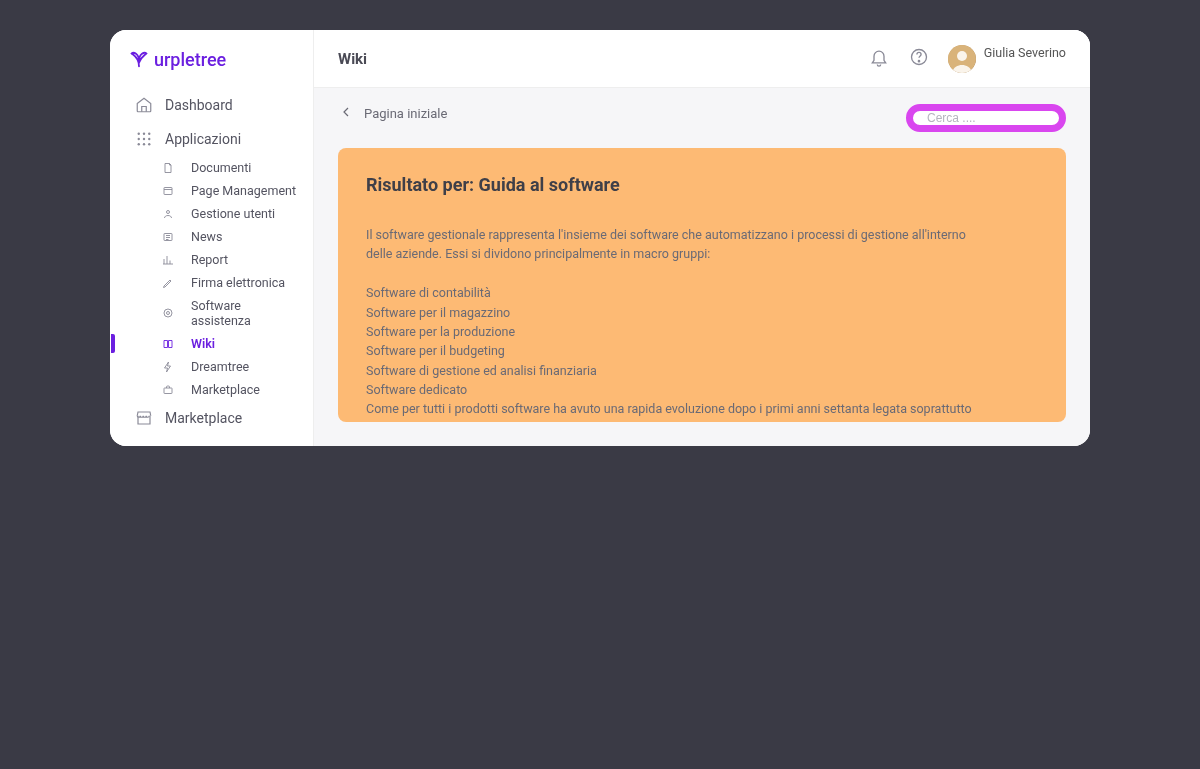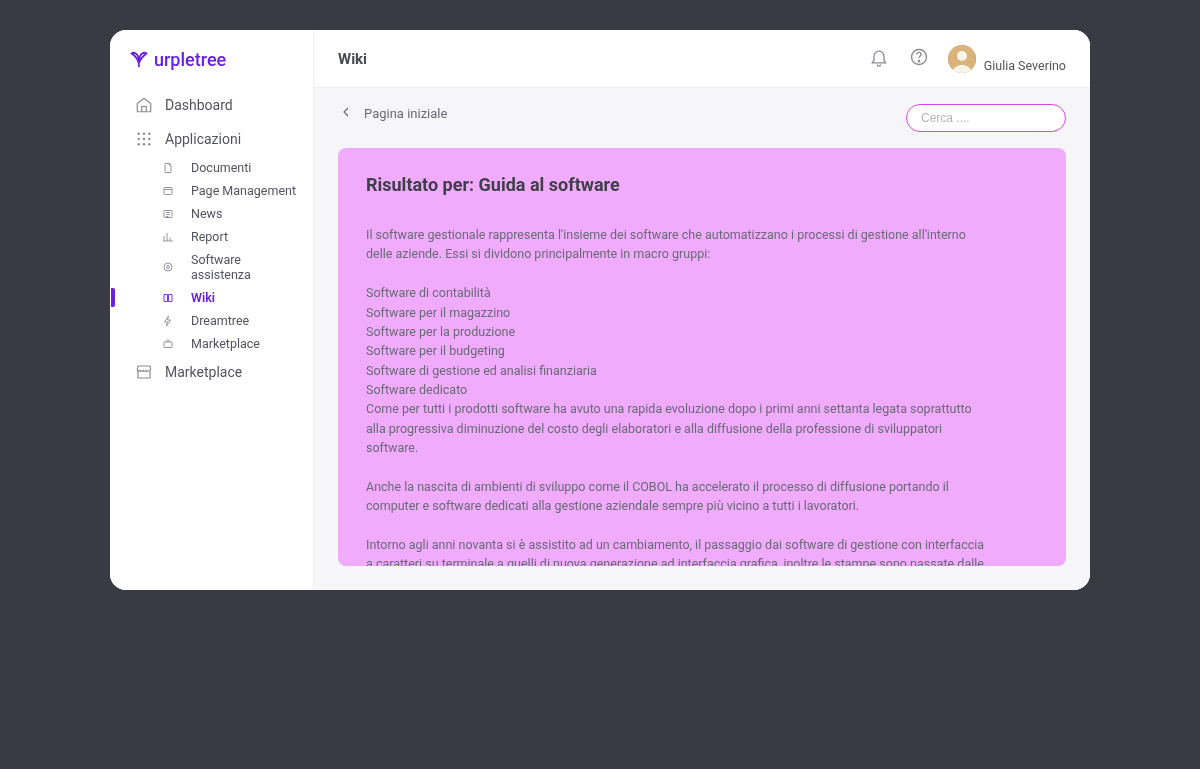--- a/index.html
+++ b/index.html
@@ -9,21 +9,21 @@
       width: 1200px;
       height: 769px;
       overflow: hidden;
       display: flex;
       align-items: flex-start;
       justify-content: center;
       padding-top: 30px;
     }
     .app-window {
       width: 980px;
-      height: 560px;
+      height: 416px;
       background: #fff;
       border-radius: 16px;
       display: flex;
       overflow: hidden;
     }
     
     .sidebar {
       width: 204px;
       background: #fff;
       border-right: 1px solid #eee;
@@ -131,21 +131,21 @@
       width: 22px;
       height: 22px;
       display: flex;
       align-items: center;
       justify-content: center;
       color: #8a8a97;
       cursor: pointer;
     }
     .user-chip {
       display: flex;
-      align-items: flex-end;
+      align-items: flex-start;
       gap: 8px;
       cursor: pointer;
     }
     .avatar {
       width: 28px;
       height: 28px;
       border-radius: 50%;
       background: linear-gradient(135deg,#d9b37a 0%, #a07c50 100%);
       display: flex;
       align-items: center;
@@ -169,32 +169,32 @@
       align-items: center;
       gap: 10px;
       font-size: 13px;
       color: #6a6a75;
       cursor: pointer;
     }
     .search-input {
       width: 160px;
       height: 28px;
       background: #fff;
-      border: 1px solid #d946ef;
+      border: 7px solid #d946ef;
       border-radius: 14px;
       padding: 0 14px;
       font-size: 12px;
       color: #888;
       outline: none;
     }
     .search-input::placeholder { color: #b5b5bf; }
     
     .content-card {
       margin: 0 24px 24px 24px;
-      background: #f0abfc;
+      background: #fdba74;
       border-radius: 8px;
       padding: 26px 28px;
       flex: 1;
       overflow: auto;
     }
     .result-title {
       font-size: 18px;
       font-weight: 700;
       color: #3f3f48;
       margin-bottom: 30px;
@@ -266,33 +266,50 @@
               <svg width="12" height="12" viewBox="0 0 24 24" fill="none" stroke="currentColor" stroke-width="1.8">
                 <rect x="4" y="5" width="16" height="14" rx="1"></rect>
                 <path d="M4 9h16"></path>
               </svg>
             </span>
           <span>Page Management</span>
         </div>
         <div class="subnav-item">
           <span class="sub-icon">
               <svg width="12" height="12" viewBox="0 0 24 24" fill="none" stroke="currentColor" stroke-width="1.8">
+                <circle cx="12" cy="8" r="3"></circle>
+                <path d="M5 20c0-3 3-5 7-5s7 2 7 5"></path>
+              </svg>
+            </span>
+          <span>Gestione utenti</span>
+        </div>
+        <div class="subnav-item">
+          <span class="sub-icon">
+              <svg width="12" height="12" viewBox="0 0 24 24" fill="none" stroke="currentColor" stroke-width="1.8">
                 <rect x="4" y="5" width="16" height="14" rx="1"></rect>
                 <path d="M8 9h8M8 13h8M8 17h5"></path>
               </svg>
             </span>
           <span>News</span>
         </div>
         <div class="subnav-item">
           <span class="sub-icon">
               <svg width="12" height="12" viewBox="0 0 24 24" fill="none" stroke="currentColor" stroke-width="1.8">
                 <path d="M4 20V10M10 20V4M16 20v-7M22 20H2"></path>
               </svg>
             </span>
           <span>Report</span>
+        </div>
+        <div class="subnav-item">
+          <span class="sub-icon">
+              <svg width="12" height="12" viewBox="0 0 24 24" fill="none" stroke="currentColor" stroke-width="1.8">
+                <path d="M3 21l3-1 12-12-2-2L4 18z"></path>
+              </svg>
+            </span>
+          <span>Firma elettronica</span>
         </div>
         <div class="subnav-item">
           <span class="sub-icon">
               <svg width="12" height="12" viewBox="0 0 24 24" fill="none" stroke="currentColor" stroke-width="1.8">
                 <circle cx="12" cy="12" r="8"></circle>
                 <circle cx="12" cy="12" r="3"></circle>
               </svg>
             </span>
           <span>Software assistenza</span>
         </div>

